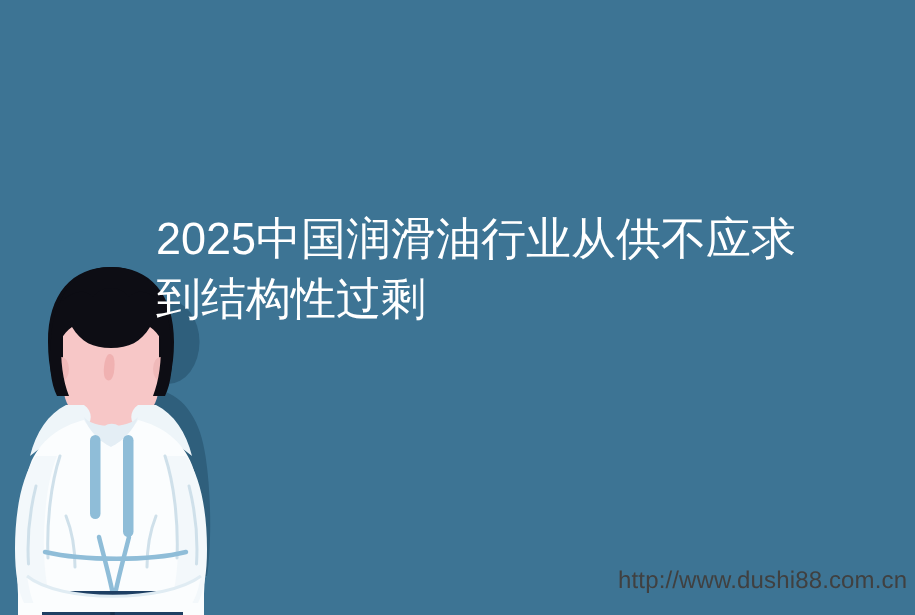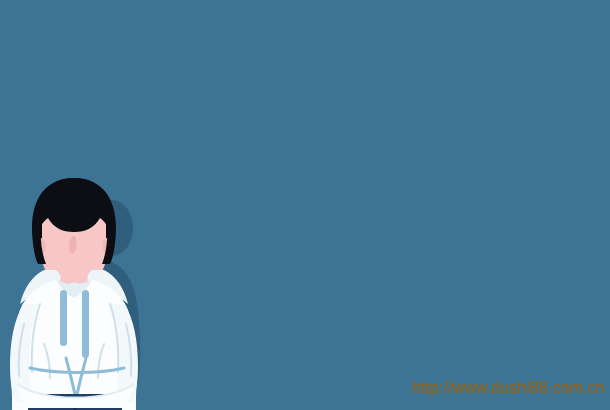--- a/index.html
+++ b/index.html
@@ -35,21 +35,21 @@
     text-rendering: optimizeLegibility;
   }
 
   
   #watermark {
     position: absolute;
     left: 412px;
     top: 379px;
     font-size: 16px;
     line-height: 18px;
-    color: #a16207;
+    color: #404040;
     letter-spacing: 0.1px;
     font-family: "Liberation Sans", "DejaVu Sans", sans-serif;
   }
 
   
   #illustration {
     position: absolute;
     left: 0px;
     top: 158px;
     width: 160px;
@@ -195,16 +195,17 @@
         <g>
           <path d="M18 226 C40 244 110 244 134 226
                    C132 238 128 246 124 250 L26 250 C22 246 20 238 18 226 Z" fill="#fbfdfe"></path>
           <path d="M18 226 C40 244 110 244 134 226" fill="none" stroke="#e0ecf3" stroke-width="2"></path>
         </g>
 
       </g>
     </svg>
   </div>
 
+  <div id="title-block">2025中国润滑油行业从供不应求到结构性过剩</div>
 
   <div id="watermark">http://www.dushi88.com.cn</div>
 
 </div>
 
 </body></html>

